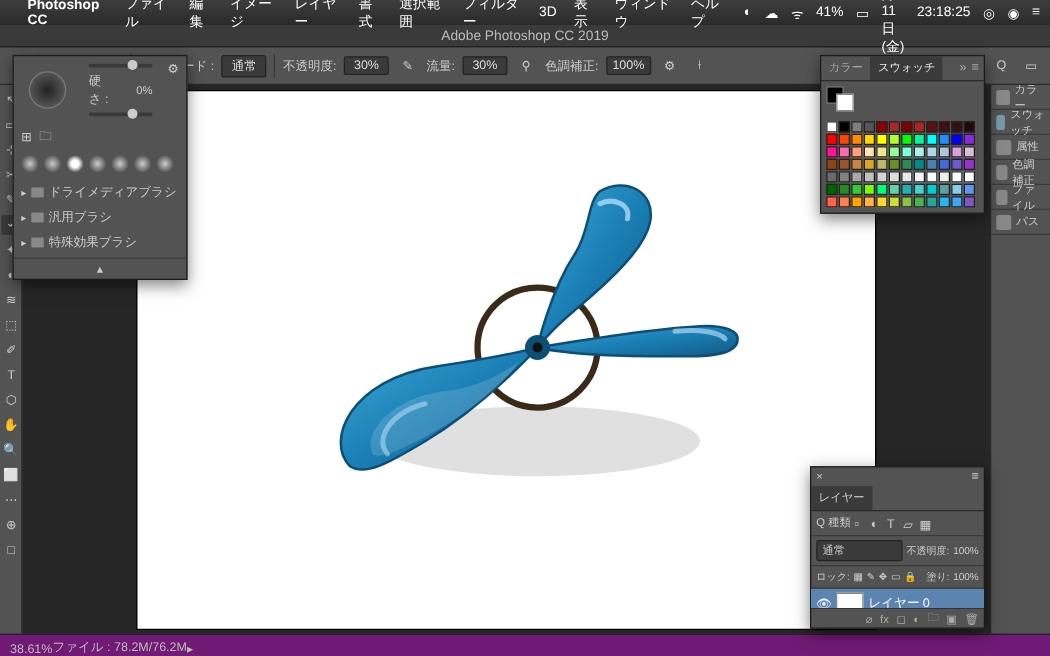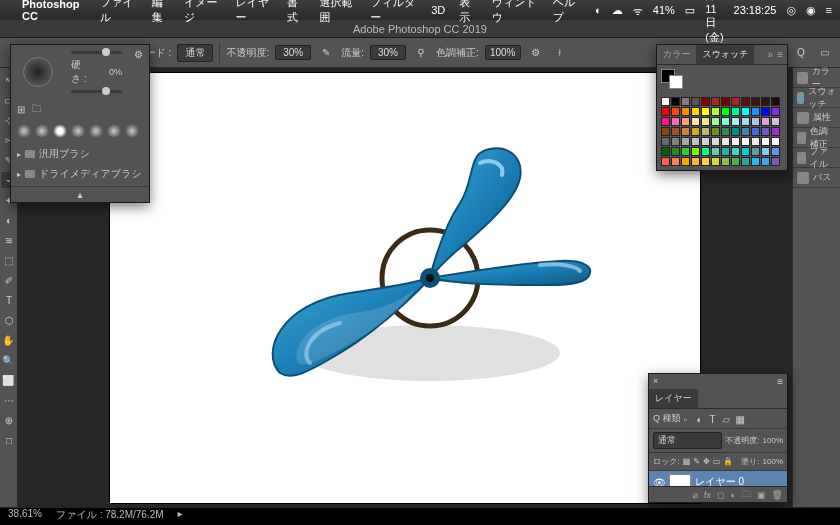--- a/index.html
+++ b/index.html
@@ -34,21 +34,21 @@
 
 
 .clip-svg { position: absolute; left: 110px; top: 40px; width: 400px; height: 320px; }
 
 
 .rightstrip { width: 48px; background: #535353; border-left: 1px solid #2a2a2a; }
 .rightstrip .row { height: 20px; display: flex; align-items: center; gap: 4px; padding: 0 4px; color: #ccc; font-size: 9px; border-bottom: 1px solid #3a3a3a; }
 .rightstrip .ico { width: 12px; height: 12px; display: inline-block; border-radius: 2px; }
 
 
-.status { position: absolute; bottom: 0; left: 0; right: 0; height: 18px; background: #000000; display: flex; align-items: flex-start; padding: 0 8px; color: #bbb; font-size: 10px; gap: 14px; border-top: 1px solid #222; }
+.status { position: absolute; bottom: 0; left: 0; right: 0; height: 18px; background: #701a75; display: flex; align-items: flex-end; padding: 0 8px; color: #bbb; font-size: 10px; border-top: 1px solid #222; }
 
 
 .panel { position: absolute; background: #535353; border: 1px solid #1a1a1a; box-shadow: 0 4px 12px rgba(0,0,0,.5); color: #ccc; font-size: 10px; }
 .brush-panel { top: 44px; left: 10px; width: 140px; }
 .brush-panel .head { padding: 4px 6px; display: flex; align-items: center; gap: 6px; }
 .brush-panel .slider-row { display: flex; align-items: center; gap: 4px; padding: 2px 6px; }
 .brush-panel .slider { flex: 1; height: 3px; background: #3a3a3a; border-radius: 2px; position: relative; }
 .brush-panel .slider::after { content: ""; width: 8px; height: 8px; background: #ccc; border-radius: 50%; position: absolute; top: -3px; left: 60%; }
 .brush-panel .val { font-size: 9px; min-width: 30px; text-align: right; }
 .brush-panel .preview { width: 30px; height: 30px; border: 1px solid #777; border-radius: 50%; margin: 2px 6px; background: radial-gradient(circle,#222 0%,transparent 70%); }
@@ -262,25 +262,29 @@
       <span></span>
       <span style="background:radial-gradient(circle,#fff 30%,transparent 70%)"></span>
       <span></span>
       <span></span>
       <span></span>
       <span></span>
   </div>
   <div class="folders" id="brush-folders">
       <div class="folder">
         <span class="fico"></span>
-        <span>汎用ブラシ</span>
+        <span>ドライメディアブラシ</span>
       </div>
       <div class="folder">
         <span class="fico"></span>
-        <span>ドライメディアブラシ</span>
+        <span>汎用ブラシ</span>
+      </div>
+      <div class="folder">
+        <span class="fico"></span>
+        <span>特殊効果ブラシ</span>
       </div>
     </div>
   <div style="text-align:center;padding:2px;border-top:1px solid #3a3a3a">▴</div>
 </div>
 
 <div class="panel swatch-panel">
   <div class="tabs">
     <span class="tab">カラー</span>
     <span class="tab active">スウォッチ</span>
     <span class="head-icons">

